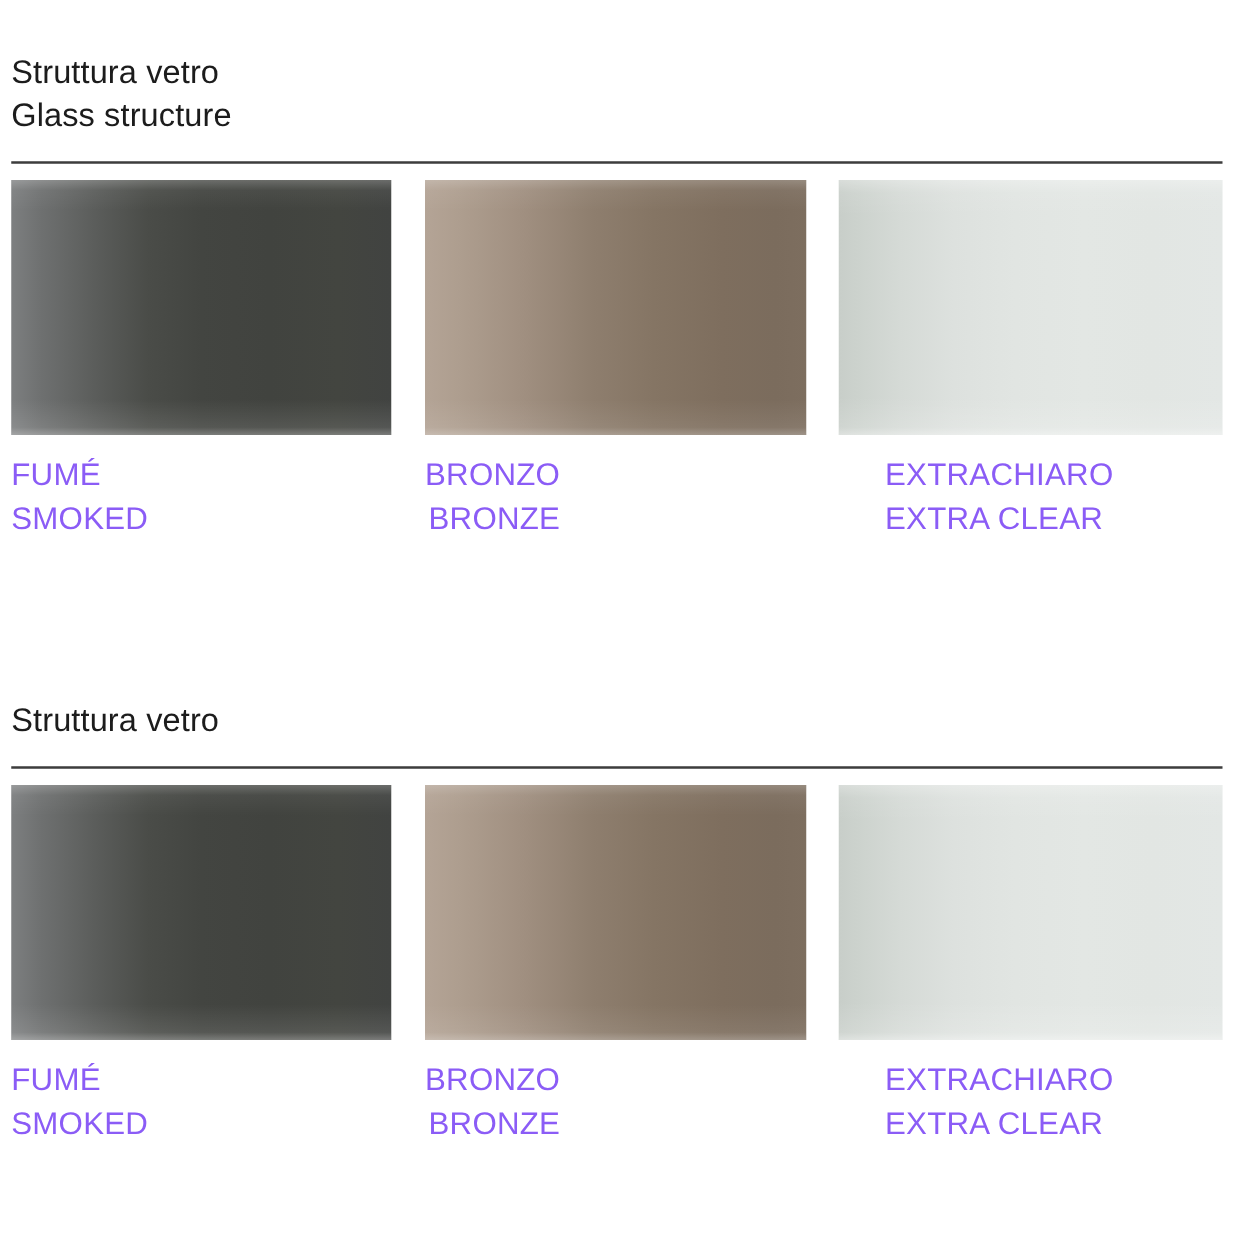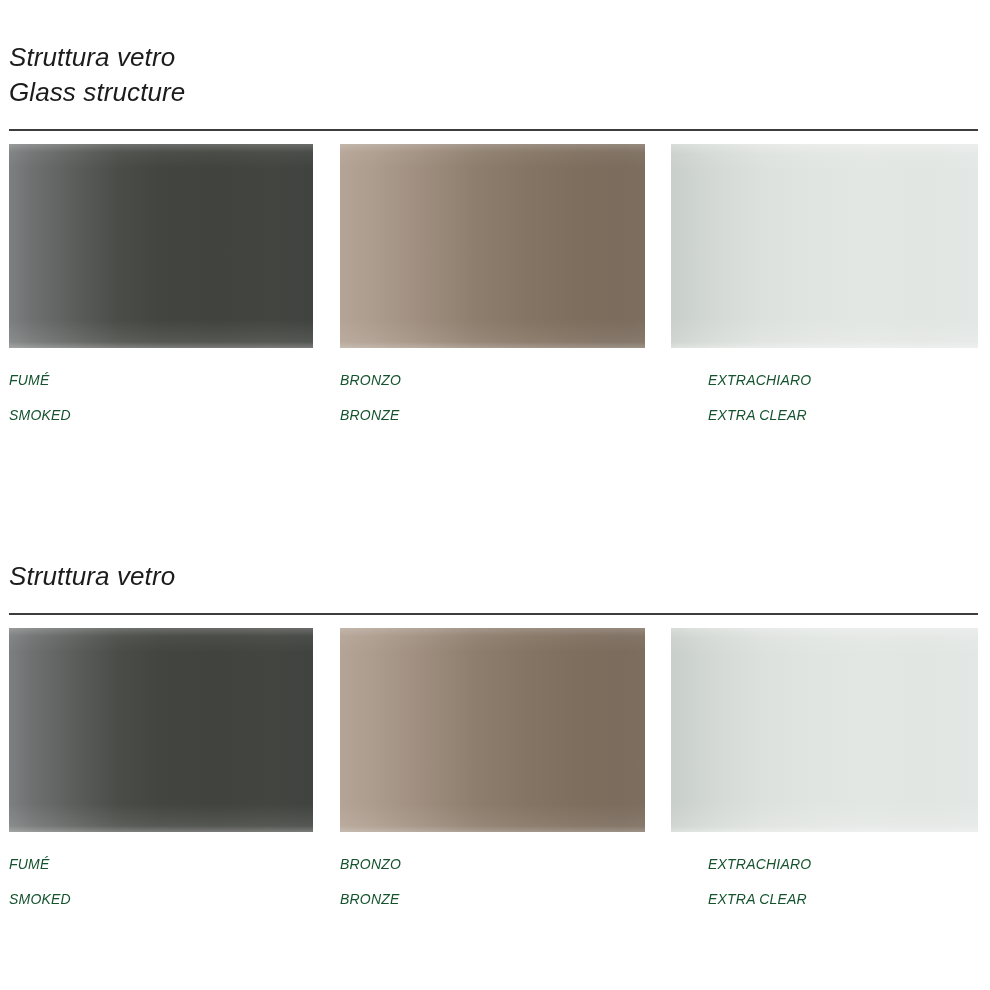--- a/index.html
+++ b/index.html
@@ -15,21 +15,20 @@
     overflow: hidden;
     position: relative;
   }
 
   .page {
     width: 812px;
     height: 990px;
     box-sizing: border-box;
     padding: 12px;
     position: relative;
-    font-style: italic;
   }
 
   
   .section {
     position: absolute;
     left: 0;
     width: 990px;
   }
   .section--structure { top: 0; }
   .section--base { top: 519px; }
@@ -140,28 +139,28 @@
   .labels-row {
     position: relative;
     margin-top: 15px;
     height: 62px;
   }
   .label-cell {
     position: absolute;
     top: 0;
   }
   .label-cell.col0 { left: 9px; }
-  .label-cell.col1 { left: 340px; }
+  .label-cell.col1 { left: 340px; text-align: right; }
   .label-cell.col2 { left: 708px; }
 
   .label-line {
-    font-size: 14px;
+    font-size: 25px;
     line-height: 35px;
     letter-spacing: 0.2px;
-    color: #14532d;
+    color: #8b5cf6;
     white-space: nowrap;
   }
 </style>
 </head>
 <body>
 
 <div class="page">
 
   <div class="section section--structure">
 

